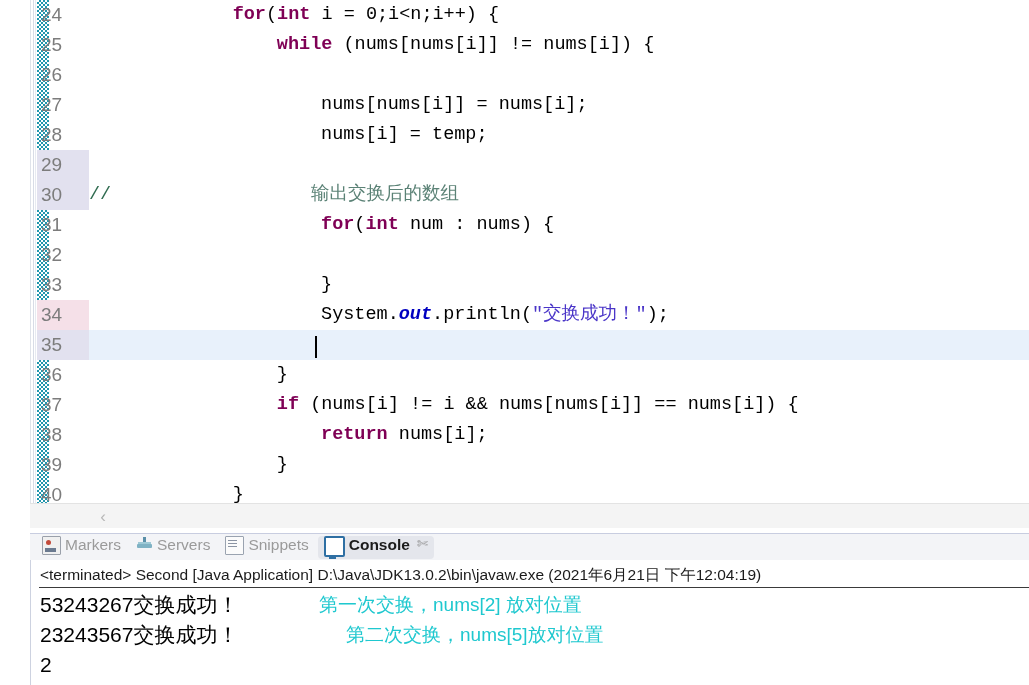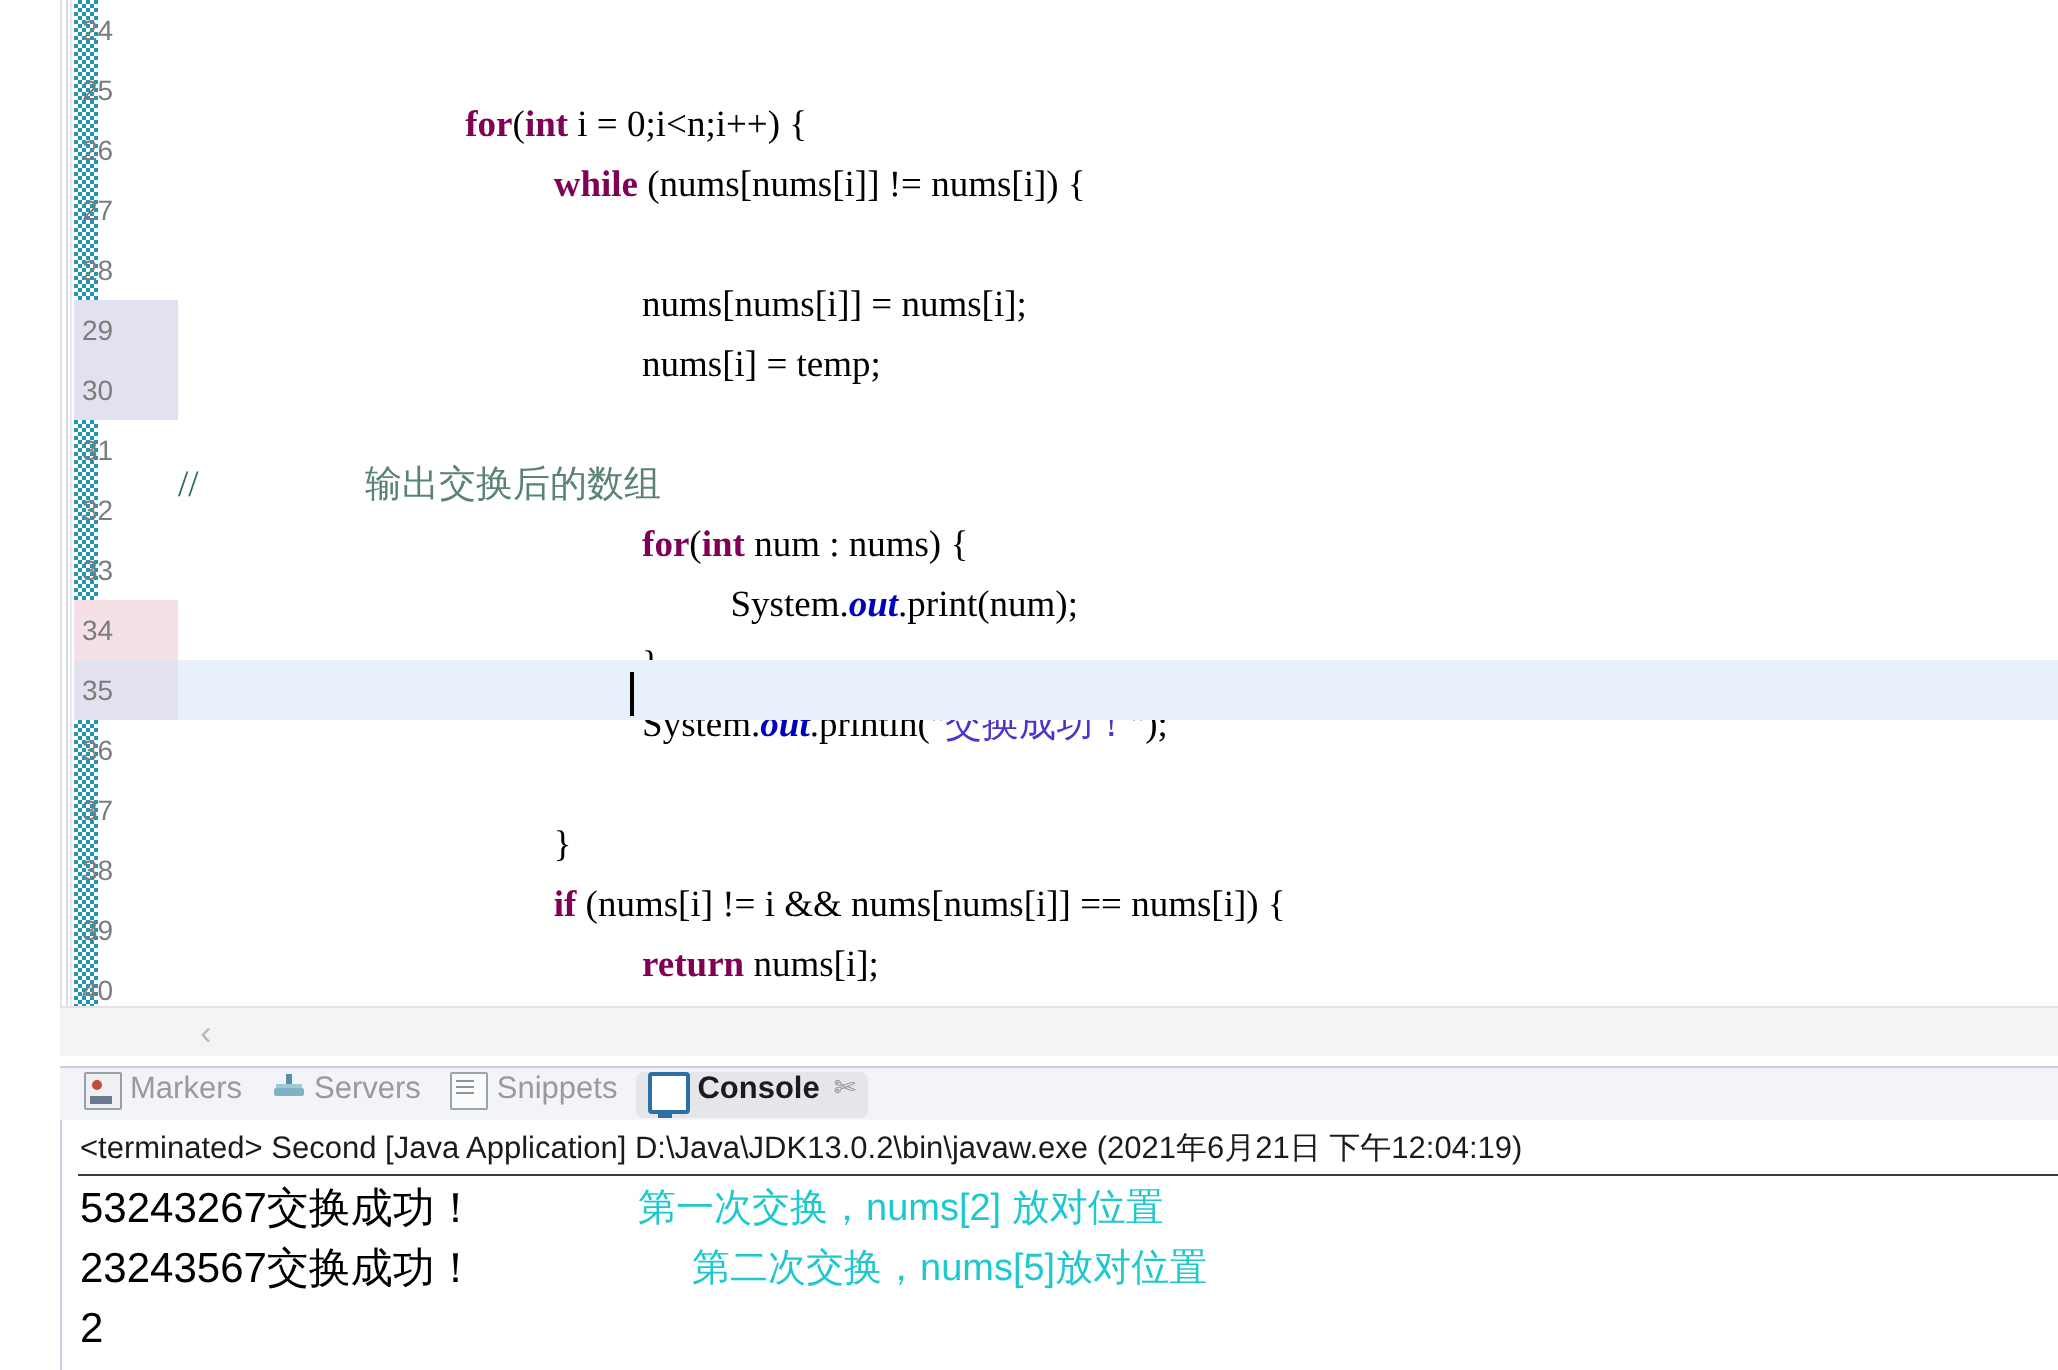--- a/index.html
+++ b/index.html
@@ -26,28 +26,28 @@
   }
   #gutter-rule{position:absolute;left:33px;top:0;width:1px;height:512px;background:#d8dce6;}
   #gutter-rule2{position:absolute;left:35px;top:0;width:1px;height:512px;background:#e7eaf1;}
 
   .code-rows{position:absolute;left:0;top:0;width:1029px;}
   .row{position:relative;height:30px;width:1029px;}
   .row .lnbg{position:absolute;left:37px;top:0;width:52px;height:30px;}
   .row .linenum{
     position:absolute;left:41px;top:0;width:44px;height:30px;
     line-height:30px;text-align:left;
-    font-family:"Liberation Sans",sans-serif;font-size:14px;color:#7c7c7c;
+    font-family:"Liberation Sans",sans-serif;font-size:19px;color:#7c7c7c;
     letter-spacing:0px;
   }
   .row .linehl{position:absolute;left:89px;top:0;width:940px;height:30px;}
   .row .code{
     position:absolute;left:89px;top:0;height:30px;line-height:30px;white-space:pre;
-    font-family:Liberation Serif, serif;
-    font-size:18.5px;color:#000000;margin-top:48px;
+    font-family:Liberation Mono, monospace;
+    font-size:18.5px;color:#000000;
   }
   
   .kw{color:#7f0055;font-weight:bold;}
   .cmt{color:#5b8276;}
   .cmtslash{color:#2f6b4f;}
   .str{color:#4a35c8;}
   .fld{color:#0000c0;font-weight:bold;font-style:italic;}
   .pl{color:#000000;}
 
   
@@ -149,21 +149,20 @@
           <div class="code" style="left: 89px;"><span class="cmtslash">//</span><span class="pl">                  </span><span class="cmt">输出交换后的数组</span></div>
         </div>
         <div class="row">
           <div class="lnbg" style="background: transparent;"></div>
           <div class="linenum">31</div>
           <div class="code" style="left: 321.05px;"><span class="kw">for</span><span class="pl">(</span><span class="kw">int</span><span class="pl"> num : nums) {</span></div>
         </div>
         <div class="row">
           <div class="lnbg" style="background: transparent;"></div>
           <div class="linenum">32</div>
-          <div class="code" style="left: 365.25px;"><span class="pl">System.</span><span class="fld">out</span><span class="pl">.print(num);</span></div>
         </div>
         <div class="row">
           <div class="lnbg" style="background: transparent;"></div>
           <div class="linenum">33</div>
           <div class="code" style="left: 321.05px;"><span class="pl">}</span></div>
         </div>
         <div class="row">
           <div class="lnbg" style="background: rgb(245, 224, 232);"></div>
           <div class="linenum">34</div>
           <div class="code" style="left: 321.05px;"><span class="pl">System.</span><span class="fld">out</span><span class="pl">.println(</span><span class="str">"交换成功！"</span><span class="pl">);</span></div>

